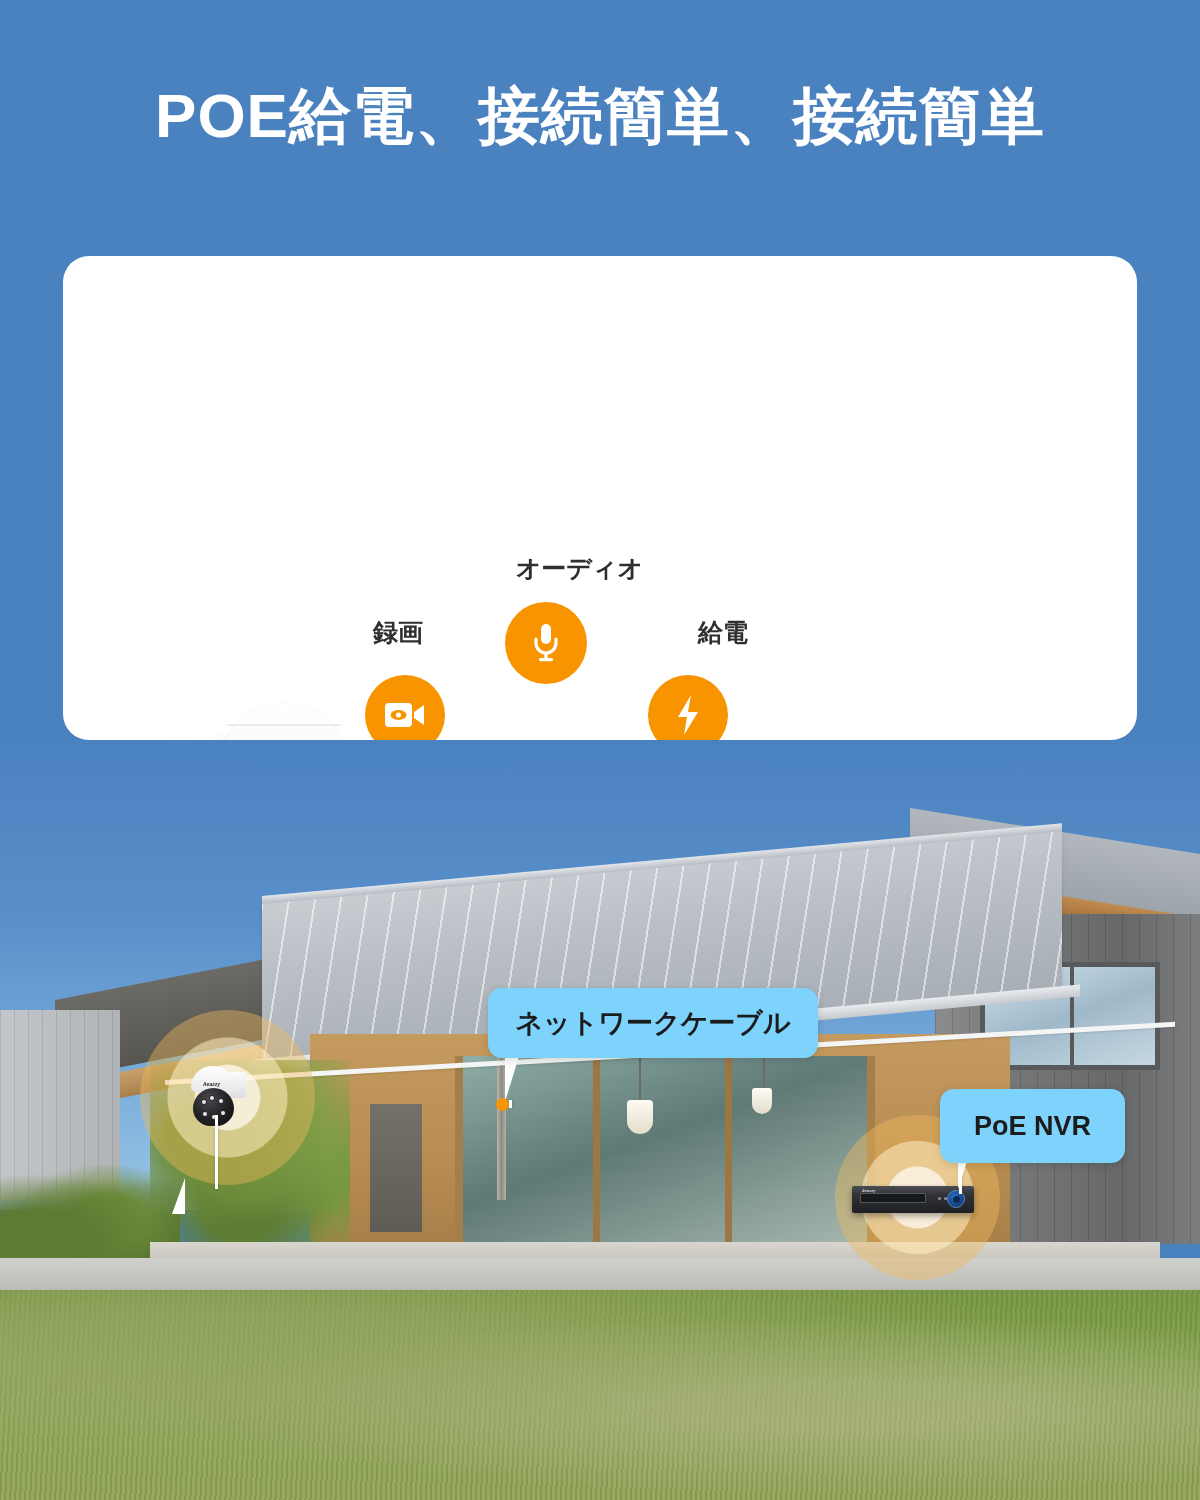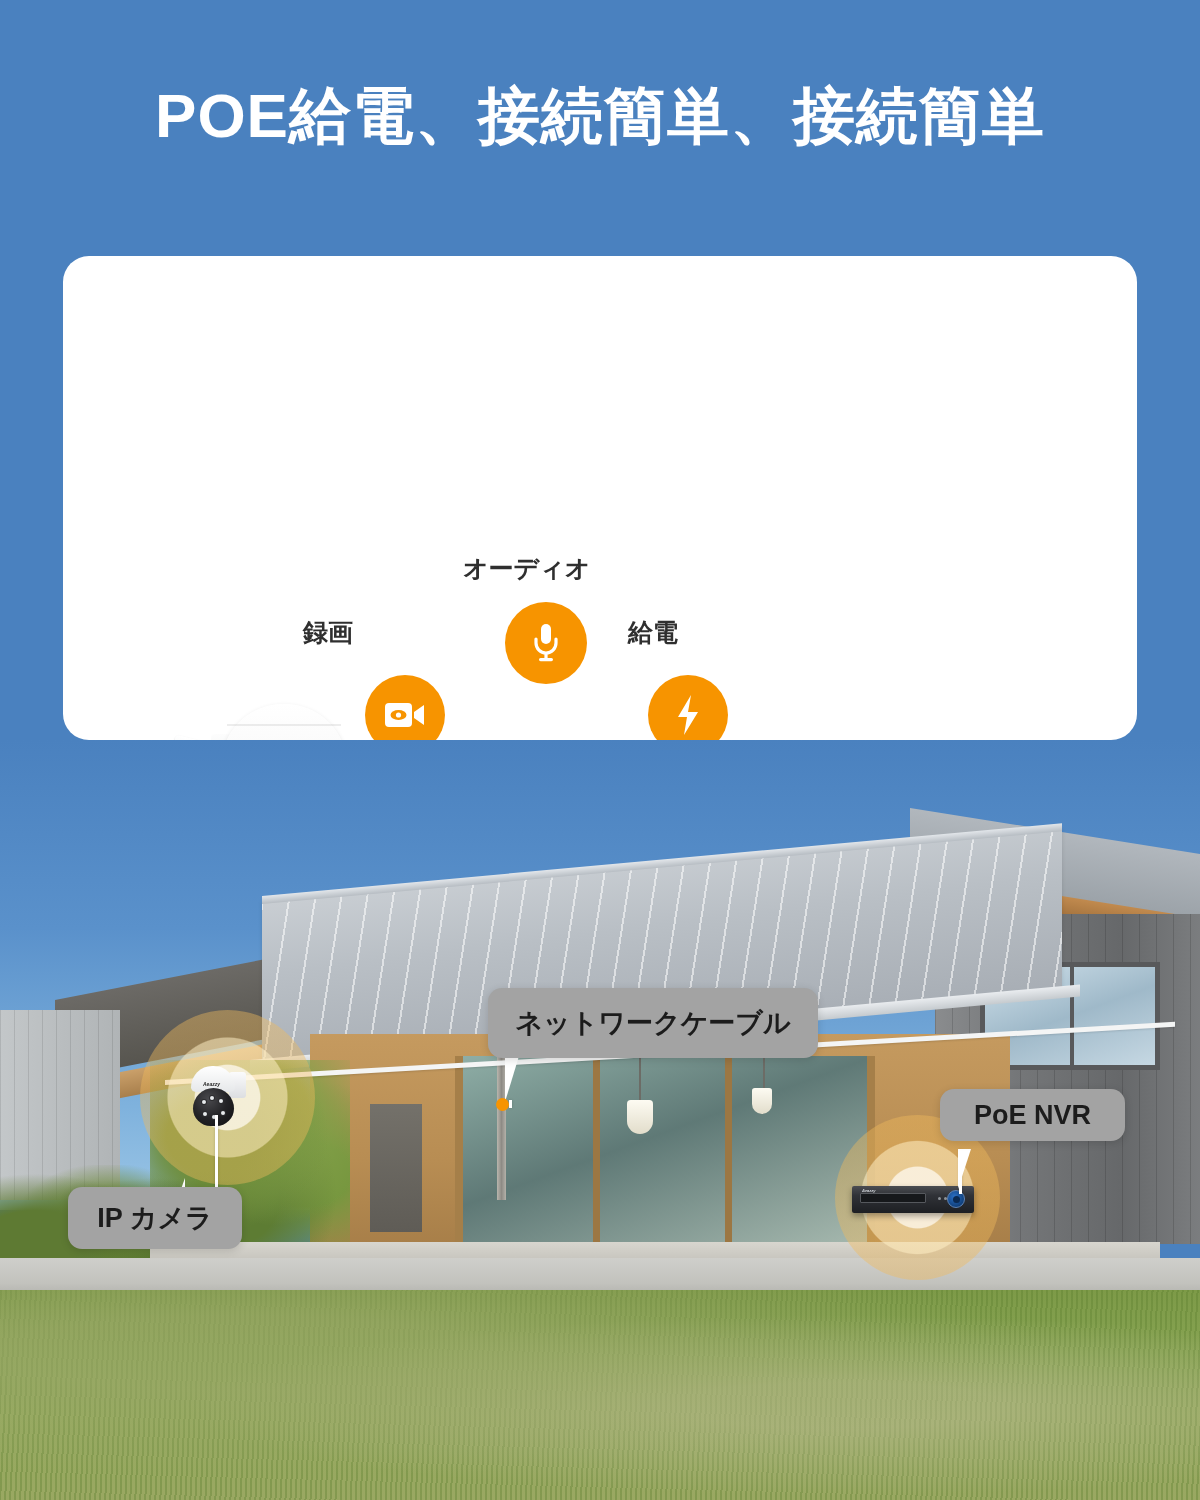--- a/index.html
+++ b/index.html
@@ -32,21 +32,21 @@
     width:1074px; height:484px;
     background:#ffffff;
     border-radius:26px;
   }
 
   
   .feat-label {
     position:absolute;
     font-size:25px; font-weight:bold; color:#2f2f2f;
     white-space:nowrap;
-    text-align:left;
+    text-align:right;
   }
   .feat-icon {
     position:absolute;
     border-radius:50%;
     background:#f79400;
     display:flex; align-items:center; justify-content:center;
   }
   .lbl-rec   { left:240px; top:360px; width:120px; }
   .ico-rec   { left:302px; top:419px; width:80px; height:80px; }
   .lbl-aud   { left:400px; top:296px; width:180px; }
@@ -497,21 +497,21 @@
   .ph-nvr-brand{
     position:absolute; left:10px; top:2px; font-size:4px;
     color:#cfd3d8; font-style:italic; font-weight:bold;
   }
   .ph-nvr-leds{ position:absolute; left:86px; top:11px; display:flex; gap:3px; }
   .ph-nvr-leds i{ width:3px;height:3px;border-radius:50%;background:#8d9298; display:block;}
 
   
   .callout {
     position:absolute; z-index:9;
-    background:#a3a3a3;
+    background:#7dd3fc;
     border-radius:14px;
     color:#1c1c1c;
     font-size:27px;
     font-weight:bold;
     display:flex; align-items:center; justify-content:center;
     box-shadow:0 2px 8px rgba(0,0,0,.14);
     white-space:nowrap;
   }
   .tail {
     position:absolute; z-index:8;
@@ -527,21 +527,21 @@
     width:13px; height:13px; border-radius:50%;
     background:#f79400;
   }
 
   .co-cable { left:488px; top:988px; width:330px; height:70px; }
   .co-cable-tail{
     left:505px; top:1056px;
     border-left:14px solid #ffffff;
     border-bottom:46px solid transparent;
   }
-  .co-nvr { left:940px; top:1089px; width:185px; height:52px;text-align:center; }
+  .co-nvr { left:940px; top:1089px; width:185px; height:74px;text-align:center; }
   .co-nvr-tail{
     left:958px; top:1149px;
     border-left:13px solid #ffffff;
     border-bottom:40px solid transparent;
   }
   .co-ipcam { left:68px; top:1187px; width:174px; height:62px; }
   .co-ipcam-tail{
     left:172px; top:1178px;
     border-right:13px solid #ffffff;
     border-top:36px solid transparent;
@@ -762,15 +762,14 @@
   <div class="tail co-cable-tail"></div>
   <div class="callout co-cable">ネットワークケーブル</div>
   <div class="dot" style="left:496px;top:1098px"></div>
 
   <div class="leader" style="left:959px;top:1150px;width:3px;height:44px"></div>
   <div class="tail co-nvr-tail"></div>
   <div class="callout co-nvr">PoE NVR</div>
 
   <div class="leader" style="left:215px;top:1115px;width:3px;height:74px"></div>
   <div class="tail co-ipcam-tail"></div>
-  <div class="callout co-ipcam">IP カメラ</div>
 
 </div>
 
 </body></html>

